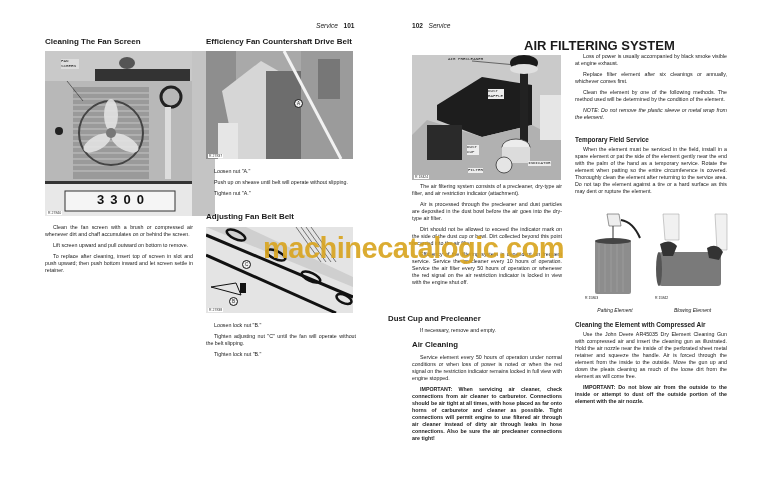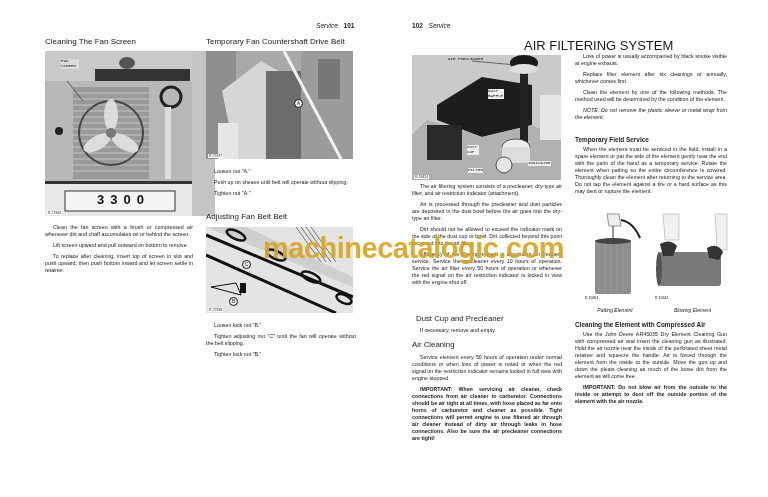--- a/index.html
+++ b/index.html
@@ -1,21 +1,21 @@
 <!DOCTYPE html>
 <html><head>
 <meta charset="utf-8">
 <style>
   html,body{margin:0;padding:0;}
   body{width:768px;height:497px;background:#fff;position:relative;overflow:hidden;font-family:"Liberation Sans",sans-serif;color:#1a1a1a;}
   .abs{position:absolute;}
   .hdr{font-size:6.6px;}
   .hdr i{font-style:italic;}
   .hdr b{font-weight:bold;}
-  .h2{font-weight:normal;font-size:8px;}
+  .h2{font-weight:bold;font-size:8px;}
   .h3{font-weight:bold;font-size:6.4px;}
   .p{font-size:5.3px;line-height:7px;text-align:justify;margin:0 0 4px 0;text-indent:8px;}
   .p.it{font-style:italic;}
   .p.b{font-weight:bold;}
   .photo{background:#bdbdbd;overflow:hidden;}
   .fig{font-size:3.5px;color:#333;position:absolute;left:2px;bottom:1px;background:#fff;padding:0 1px;}
   .callout{position:absolute;font-family:"Liberation Mono",monospace;font-size:4.2px;color:#222;background:#ddd;line-height:5px;}
   .circle{position:absolute;width:7px;height:7px;border:1px solid #111;border-radius:50%;font-size:4.5px;text-align:center;line-height:7px;background:#eee;}
   .cap{font-size:5px;font-style:italic;text-align:center;position:absolute;}
   .watermark{position:absolute;font-weight:bold;color:#d9a521;font-size:29px;letter-spacing:-0.5px;opacity:0.92;}
@@ -72,21 +72,21 @@
   <div class="abs" style="left:52px;top:141px;font-size:13px;font-weight:bold;letter-spacing:6px;color:#111;">3300</div>
   <div class="fig">R 27840</div>
 </div>
 
 <div class="abs" style="left:45px;top:224px;width:148px;">
   <p class="p">Clean the fan screen with a brush or compressed air whenever dirt and chaff accumulates on or behind the screen.</p>
   <p class="p">Lift screen upward and pull outward on bottom to remove.</p>
   <p class="p">To replace after cleaning, insert top of screen in slot and push upward; then push bottom inward and let screen settle in retainer.</p>
 </div>
 
-<div class="abs h2" style="left:206px;top:37px;">Temporary Fan Countershaft Drive Belt</div>
+<div class="abs h2" style="left:206px;top:37px;">Efficiency Fan Countershaft Drive Belt</div>
 
 <div class="abs photo" style="left:206px;top:51px;width:147px;height:108px;">
   <svg width="147" height="108" viewBox="0 0 147 108">
     <rect width="147" height="108" fill="#a9a9a9"></rect>
     <rect x="0" y="0" width="30" height="108" fill="#8e8e8e"></rect>
     <polygon points="16,40 55,10 76,22 76,108 30,108" fill="#d6d6d6"></polygon>
     <polygon points="12,72 32,72 32,108 12,108" fill="#e6e6e6"></polygon>
     <rect x="60" y="20" width="35" height="88" fill="#6d6d6d"></rect>
     <rect x="95" y="0" width="52" height="108" fill="#9b9b9b"></rect>
     <line x1="78" y1="0" x2="135" y2="108" stroke="#f2f2f2" stroke-width="3"></line>
@@ -166,21 +166,21 @@
   <div class="fig">R 18424</div>
 </div>
 
 <div class="abs" style="left:412px;top:183px;width:150px;">
   <p class="p">The air filtering system consists of a precleaner, dry-type air filter, and air restriction indicator (attachment).</p>
   <p class="p">Air is processed through the precleaner and dust particles are deposited in the dust bowl before the air goes into the dry-type air filter.</p>
   <p class="p">Dirt should not be allowed to exceed the indicator mark on the side of the dust cup or bowl. Dirt collected beyond this point is carried into the air filter.</p>
   <p class="p">Efficiency of the filtering system is dependent on frequent service. Service the precleaner every 10 hours of operation. Service the air filter every 50 hours of operation or whenever the red signal on the air restriction indicator is locked in view with the engine shut off.</p>
 </div>
 
-<div class="abs h2" style="left:416px;top:314px;font-size:7.8px;">Dust Cup and Precleaner</div>
+<div class="abs h2" style="left:388px;top:314px;font-size:7.8px;">Dust Cup and Precleaner</div>
 <div class="abs" style="left:412px;top:327px;width:150px;">
   <p class="p">If necessary, remove and empty.</p>
 </div>
 
 <div class="abs h2" style="left:412px;top:340px;font-size:7.8px;">Air Cleaning</div>
 <div class="abs" style="left:412px;top:354px;width:150px;">
   <p class="p">Service element every 50 hours of operation under normal conditions or when loss of power is noted or when the red signal on the restriction indicator remains locked in full view with engine stopped.</p>
   <p class="p b">IMPORTANT: When servicing air cleaner, check connections from air cleaner to carburetor. Connections should be air tight at all times, with hose placed as far onto horns of carburetor and cleaner as possible. Tight connections will permit engine to use filtered air through air cleaner instead of dirty air through leaks in hose connections. Also be sure the air precleaner connections are tight!</p>
 </div>
 

